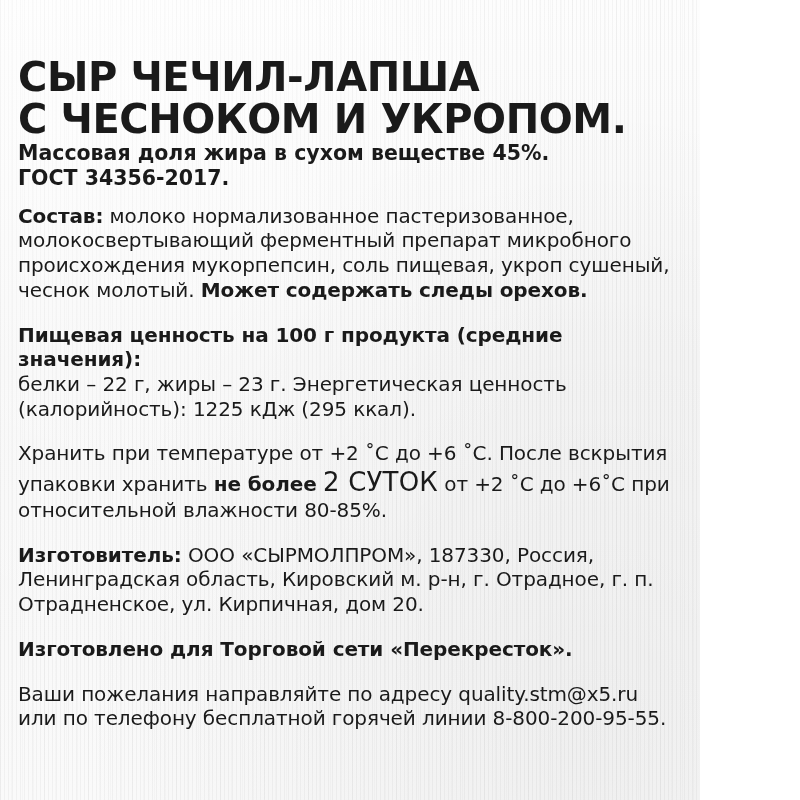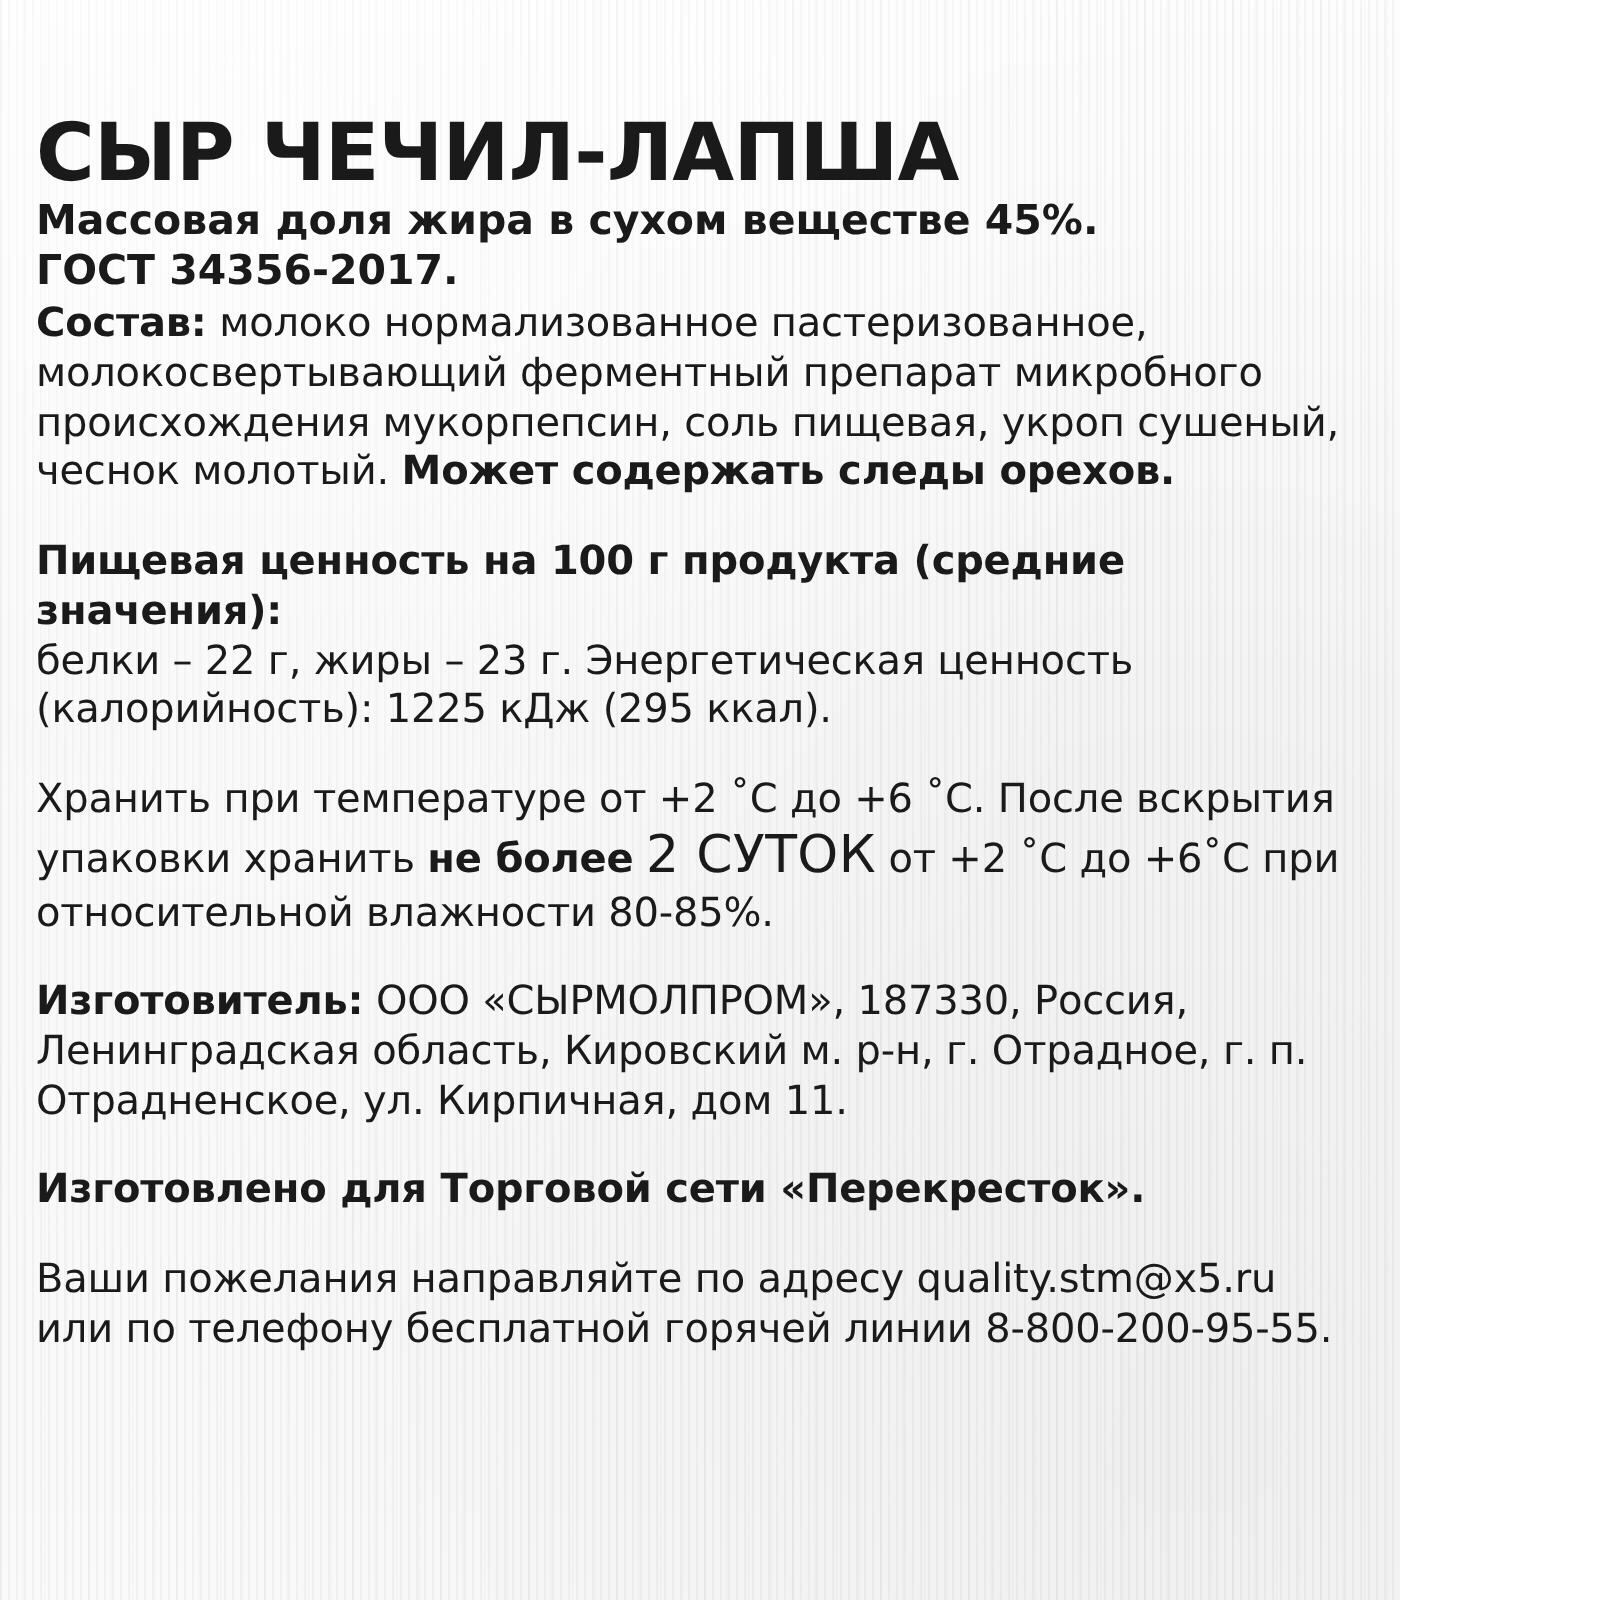--- a/index.html
+++ b/index.html
@@ -60,21 +60,21 @@
   h1 .l2 { display: block; }
 
   .fat-line {
     font-size: 20.5px;
     line-height: 1.22;
     font-weight: 700;
   }
   .fat-line .gost { display: block; }
 
   .block {
-    margin-top: 1px;
+    margin-top: 13px;
     font-size: 20px;
     line-height: 1.235;
     font-weight: 400;
     letter-spacing: -0.1px;
   }
   .block b { font-weight: 700; }
 
   .big-term {
     font-weight: 400;
     font-size: 26px;
@@ -87,20 +87,21 @@
   .phone { font-weight: 400; }
 </style>
 </head>
 <body>
 
 <div id="label">
   <div class="content">
 
     <h1>
       <span>СЫР ЧЕЧИЛ-ЛАПША</span>
+      <span class="l2">С ЧЕСНОКОМ И УКРОПОМ.</span>
     </h1>
 
     <div class="fat-line">
       <span>Массовая доля жира в сухом веществе 45%.</span>
       <span class="gost">ГОСТ 34356-2017.</span>
     </div>
 
     <p class="block">
       <b>Состав:</b><span> молоко нормализованное пастеризованное, молокосвертывающий ферментный препарат микробного происхождения мукорпепсин, соль пищевая, укроп сушеный, чеснок молотый. </span><b>Может содержать следы орехов.</b>
     </p>
@@ -109,21 +110,21 @@
       <b>Пищевая ценность на 100 г продукта (средние значения):</b><br>
       <span>белки – 22 г, жиры – 23 г. Энергетическая ценность (калорийность): 1225 кДж (295 ккал).</span>
     </p>
 
     <p class="block compact">
       <span>Хранить при температуре от +2 ˚С до +6 ˚С. После вскрытия упаковки хранить </span><b>не более</b>
       <span class="big-term">2 СУТОК</span><span> от +2 ˚С до +6˚С при относительной влажности 80-85%.</span>
     </p>
 
     <p class="block compact">
-      <b>Изготовитель:</b><span> ООО «СЫРМОЛПРОМ», 187330, Россия, Ленинградская область, Кировский м. р-н, г. Отрадное, г. п. Отрадненское, ул. Кирпичная, дом 11.</span>
+      <b>Изготовитель:</b><span> ООО «СЫРМОЛПРОМ», 187330, Россия, Ленинградская область, Кировский м. р-н, г. Отрадное, г. п. Отрадненское, ул. Кирпичная, дом 20.</span>
     </p>
 
     <p class="block tight">
       <b>Изготовлено для Торговой сети «Перекресток».</b>
     </p>
 
     <p class="block tight">
       <span>Ваши пожелания направляйте по адресу quality.stm@x5.ru или по телефону бесплатной горячей линии </span><span class="phone">8-800-200-95-55.</span>
     </p>
 

